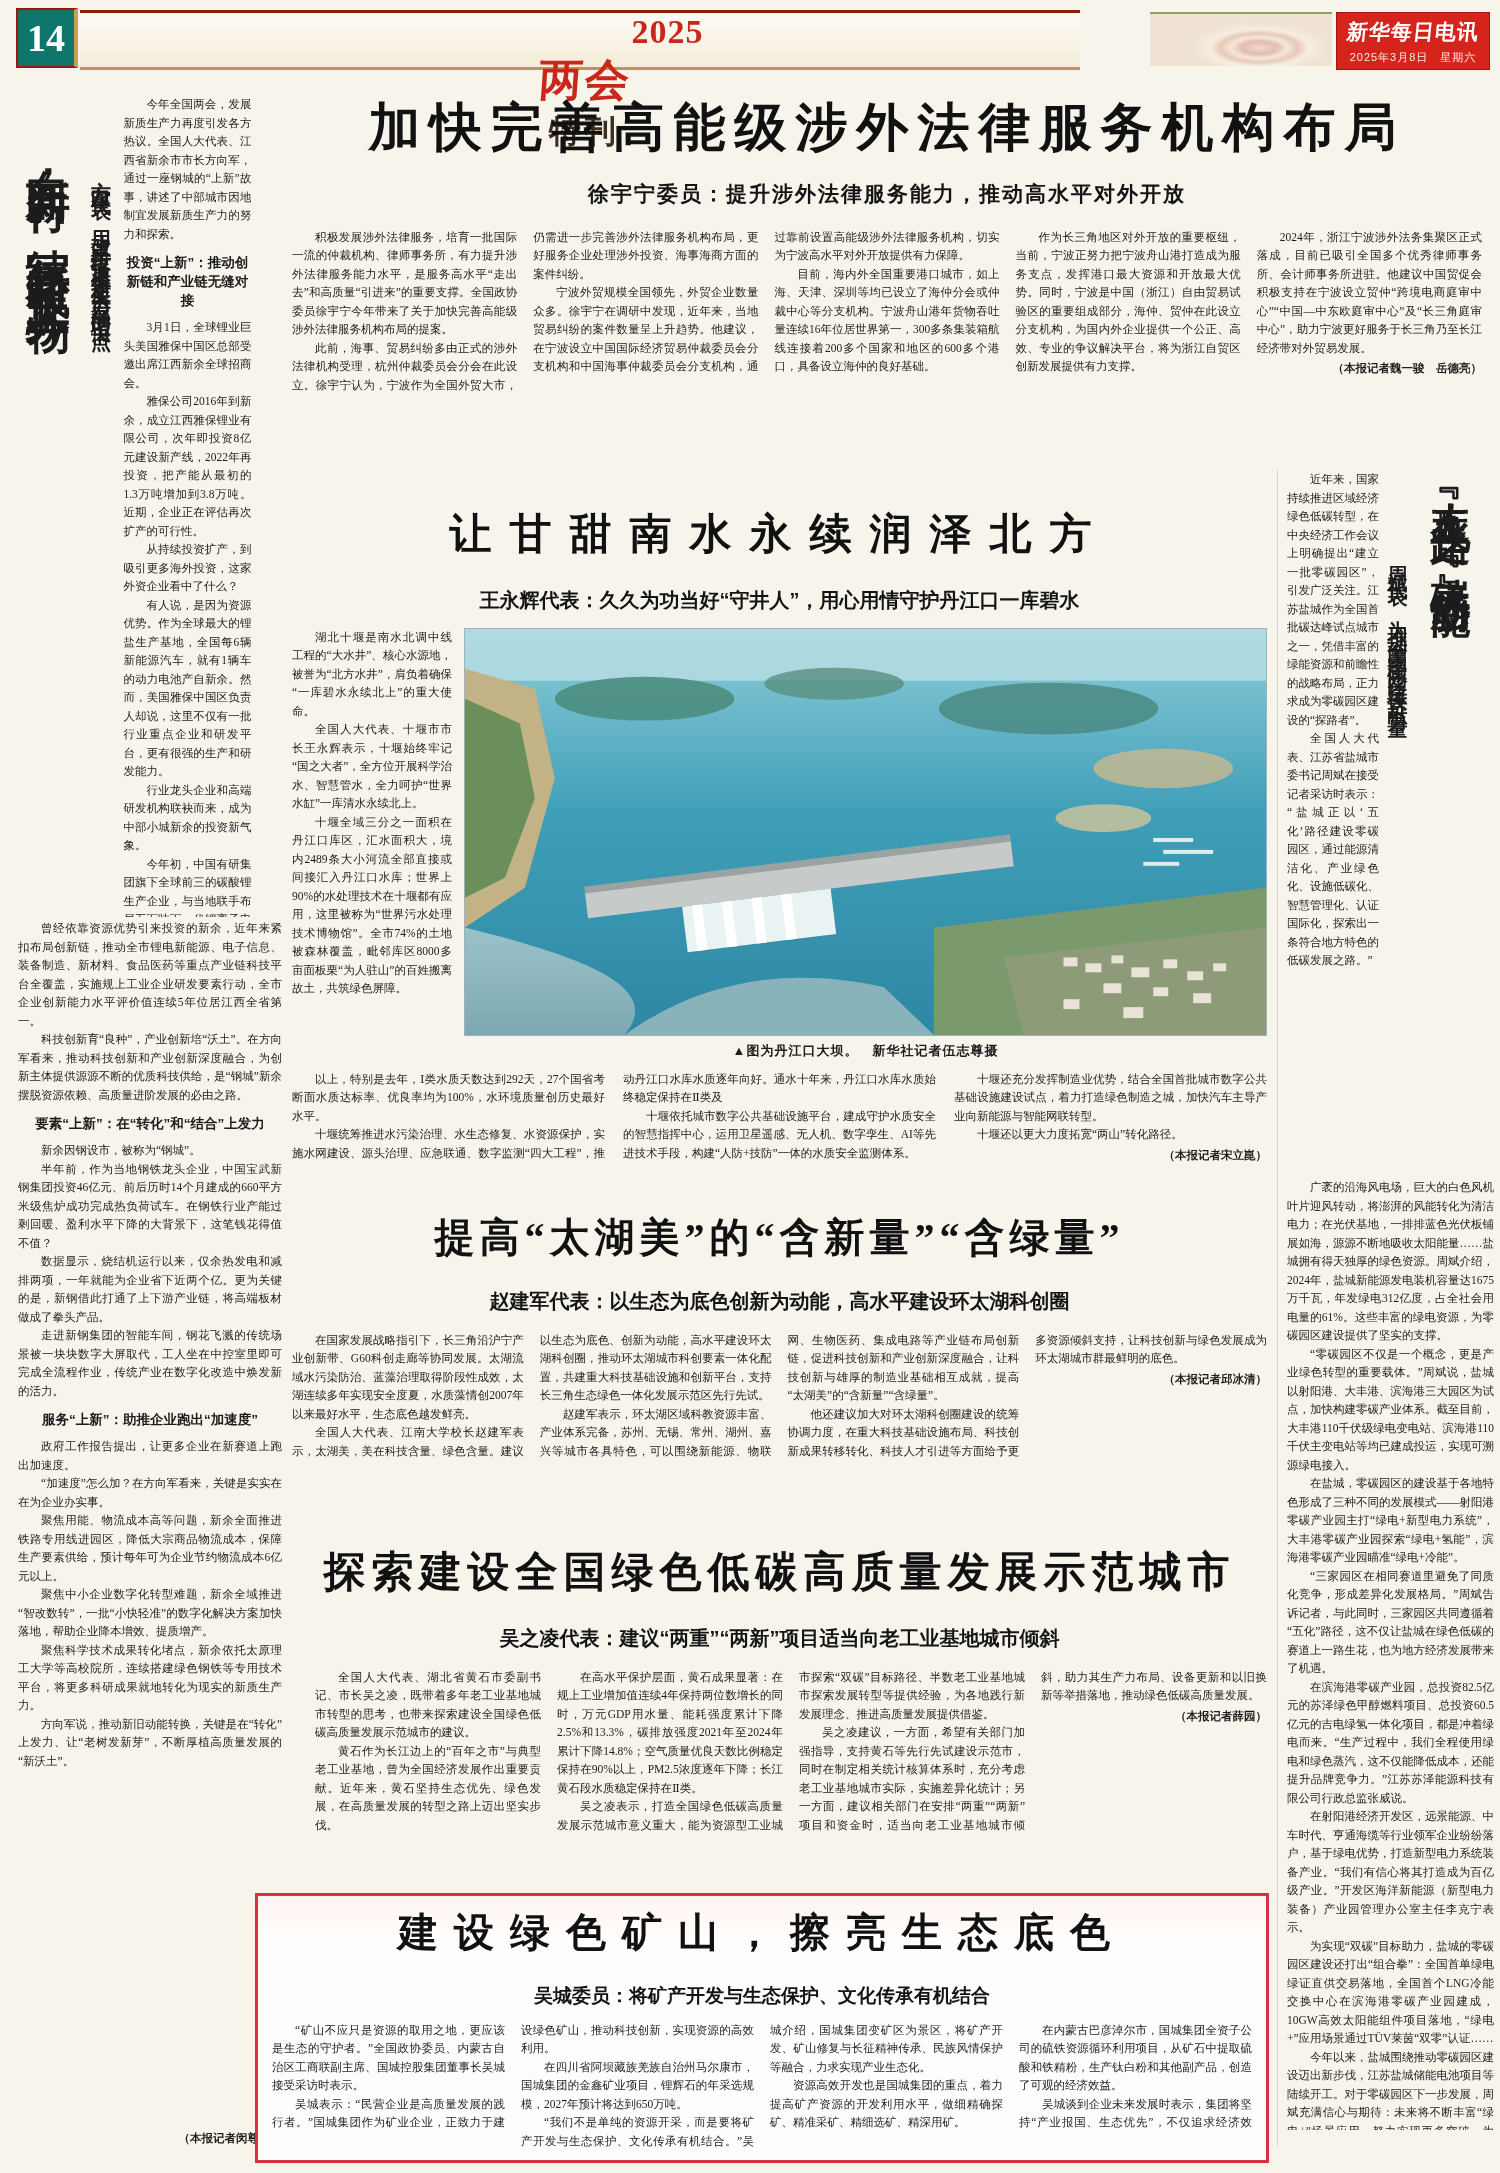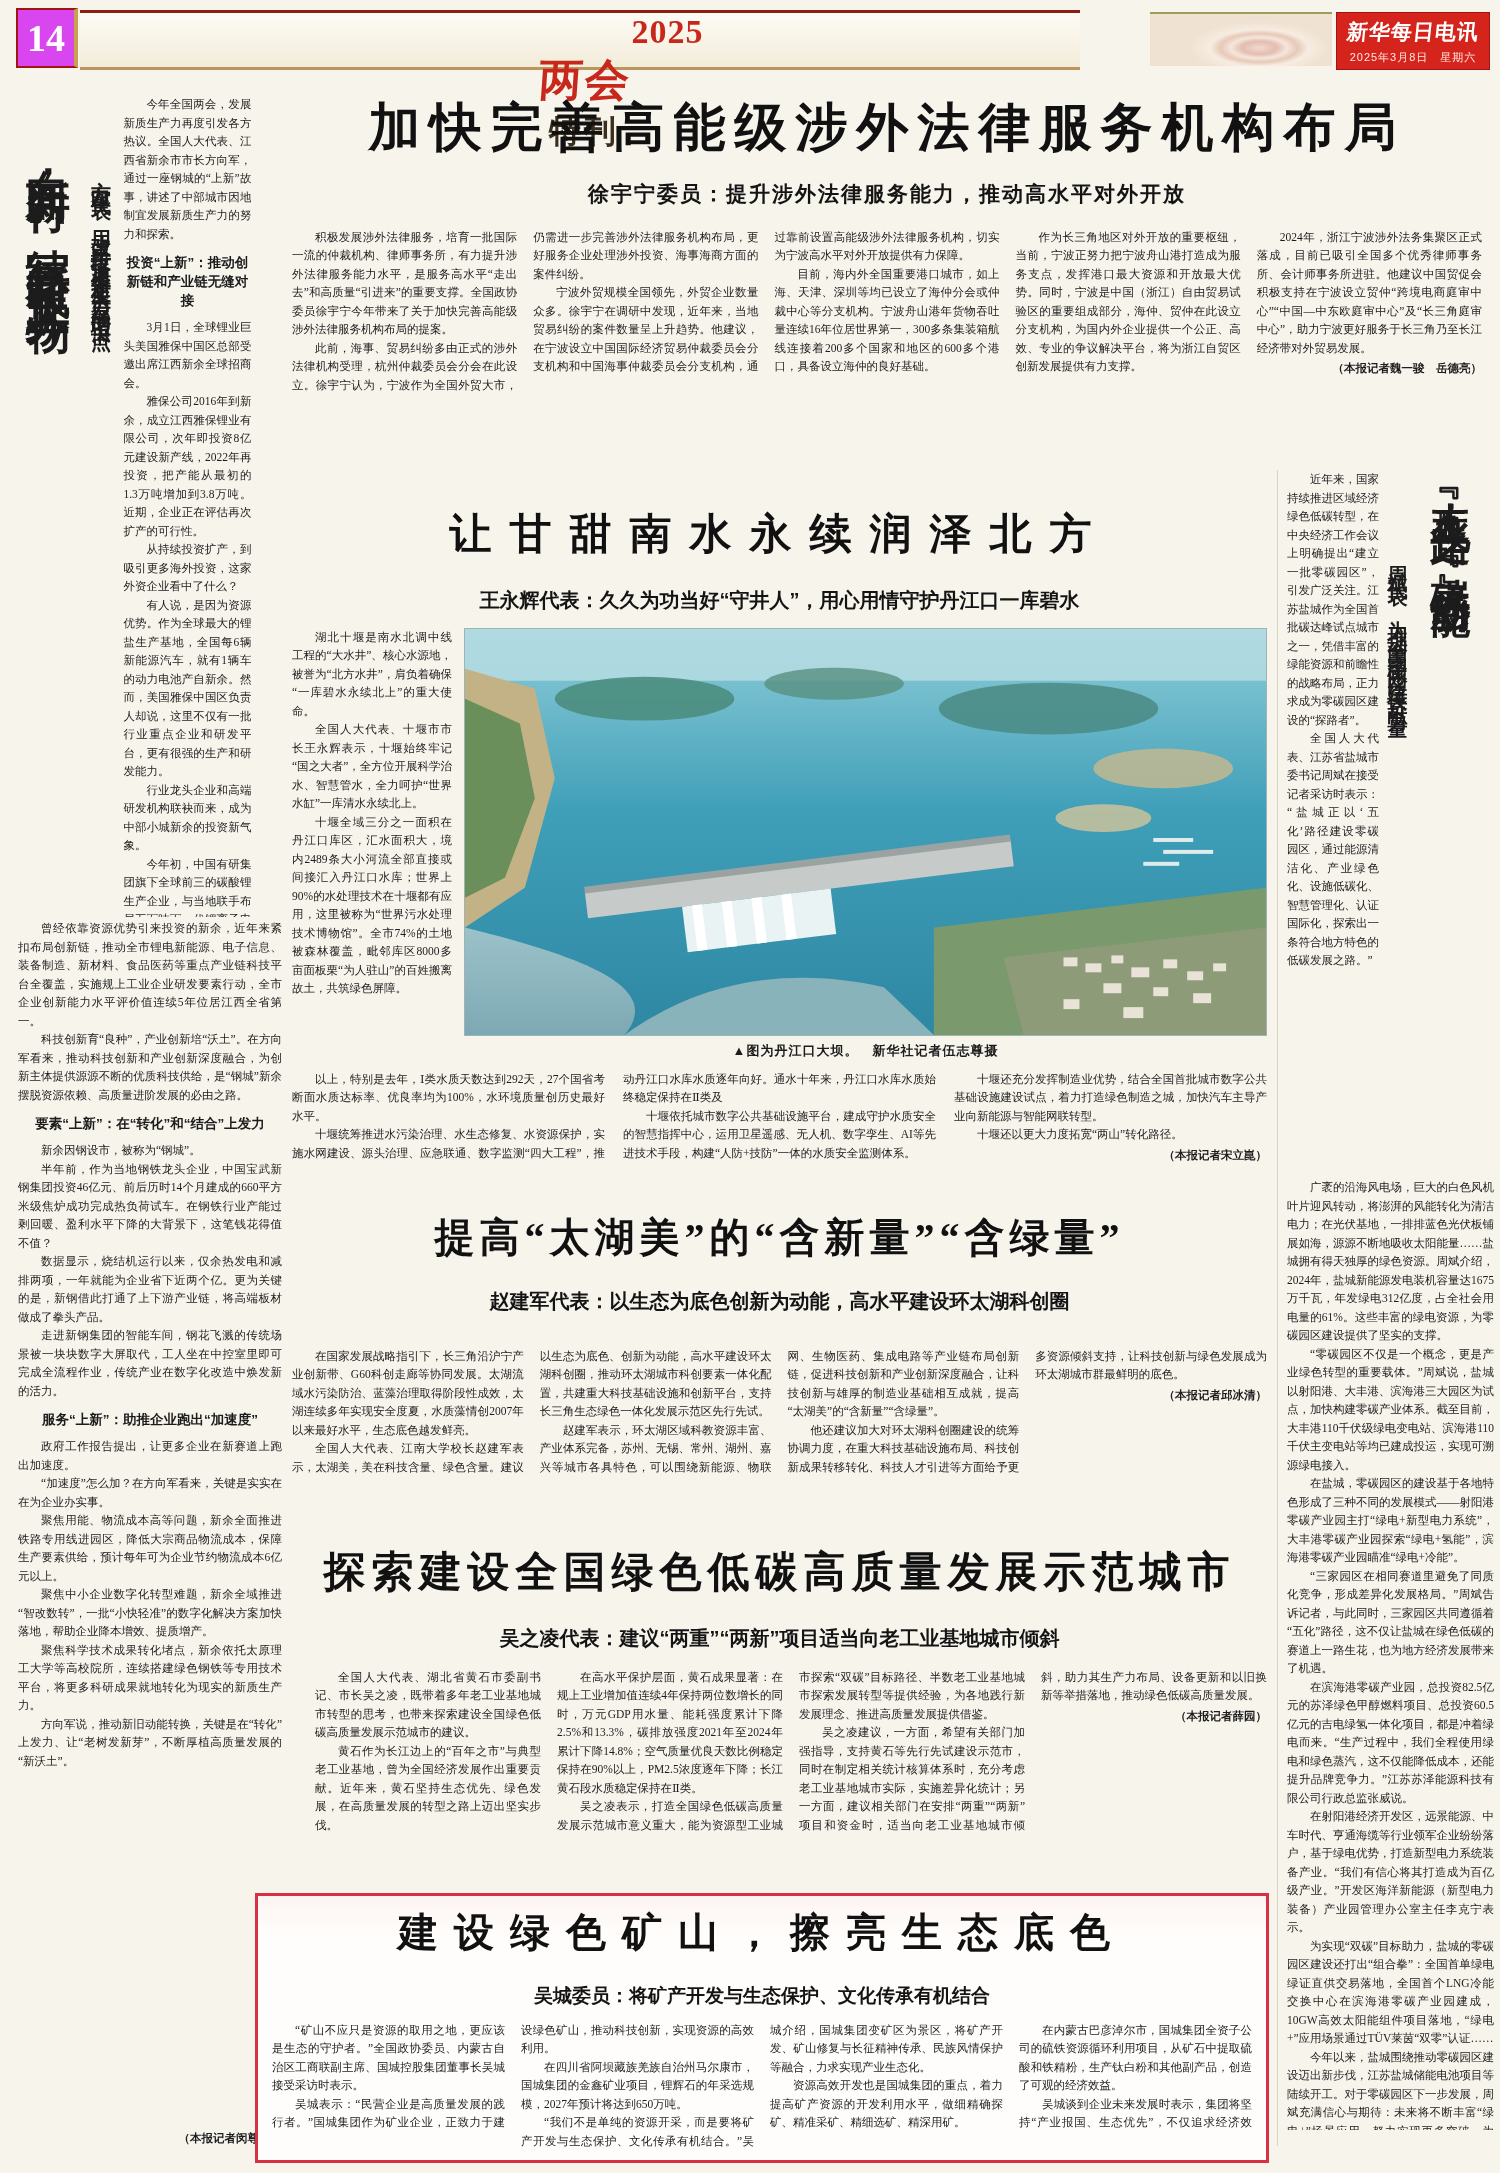--- a/index.html
+++ b/index.html
@@ -5,21 +5,21 @@
   html,body{margin:0;padding:0;}
   body{
     width:1500px;height:2173px;position:relative;
     background:#f7f4ec;
     font-family:"Liberation Serif","DejaVu Serif",serif;
     color:#1c1c1c;overflow:hidden;
   }
   
   .page-num{
     position:absolute;left:16px;top:8px;width:56px;height:56px;
-    background:#d946ef;color:#fff;font-weight:bold;font-size:38px;
+    background:#0f766e;color:#fff;font-weight:bold;font-size:38px;
     display:flex;align-items:center;justify-content:center;
     border:2px solid #a01511;border-right:4px solid #c9a24e;
     font-family:"Liberation Serif",serif;
   }
   .masthead{
     position:absolute;left:80px;top:10px;width:1000px;height:54px;
     background:linear-gradient(#fdfbf4,#f3ecd9);
     border-top:3px solid #8e1d12;border-bottom:3px solid #b9965f;
     display:flex;align-items:center;flex-direction:column;
   }
@@ -79,21 +79,21 @@
   .a2-left{width:160px;height:432px;overflow:hidden;margin-right:12px;}
   .photo-wrap{width:803px;}
   .photo{width:803px;height:408px;display:block;border:1px solid #9db3b6;box-sizing:border-box;}
   .caption{font-size:13px;font-weight:bold;text-align:center;margin-top:6px;letter-spacing:1px;}
   .a2-bottom{height:152px;margin-top:10px;}
 
   
   .art3{position:absolute;left:292px;top:1188px;width:975px;height:326px;}
   .art3 .art-headline{font-size:40px;letter-spacing:5px;}
   .art3 .art-sub{font-size:20px;margin:14px 0 0;}
-  .art3 .cols{height:206px;margin-top:32px;}
+  .art3 .cols{height:206px;margin-top:16px;}
 
   
   .art4{position:absolute;left:292px;top:1520px;width:975px;height:344px;}
   .art4 .art-headline{font-size:42px;letter-spacing:6px;}
   .art4 .art-sub{font-size:20px;margin:14px 0 0;}
   .art4 .cols{height:212px;margin-top:16px;margin-left:23px;}
 
   
   .art5{position:absolute;left:255px;top:1874px;width:1014px;height:270px;
     border:3px solid #d93046;background:linear-gradient(#fdf4f3,#fffdfb 40px);

